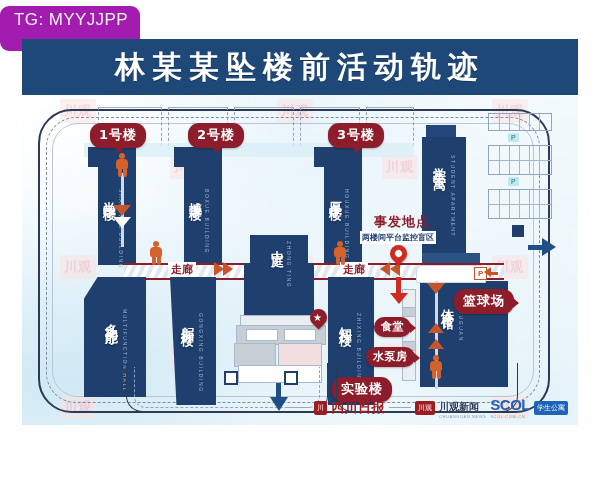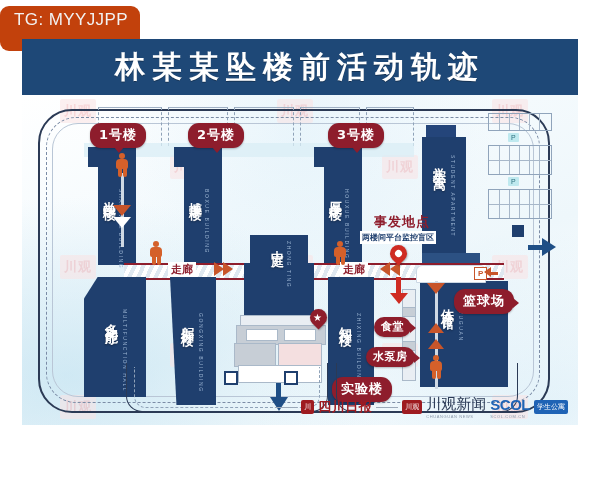--- a/index.html
+++ b/index.html
@@ -1,21 +1,21 @@
 <!DOCTYPE html>
 <html><head>
 <meta charset="utf-8">
 <style>
   html,body{margin:0;padding:0;background:#ffffff;}
   body{width:600px;height:480px;overflow:hidden;font-family:"Liberation Sans","DejaVu Sans",sans-serif;}
 
   #page{position:relative;width:600px;height:480px;background:#ffffff;}
 
   
-  .tg-tag{position:absolute;left:0;top:6px;background:#c2410c;color:#f2f2f2;
+  .tg-tag{position:absolute;left:0;top:6px;background:#a21caf;color:#f2f2f2;
     font-size:17px;line-height:22px;padding:3px 12px 20px 14px;letter-spacing:.4px;
     font-family:"Liberation Sans",sans-serif;border-radius:9px;}
 
   
   .header{position:absolute;left:22px;top:39px;width:556px;height:56px;
     background:#1e4877;display:flex;align-items:center;justify-content:center;
     box-shadow:inset 0 0 0 1px #1e4877;}
   .header .title{color:#ffffff;font-size:30px;letter-spacing:7px;font-weight:bold;
     font-family:"DejaVu Sans","Liberation Sans",sans-serif;text-shadow:0 1px 0 rgba(0,0,0,.3);}
 
@@ -131,21 +131,21 @@
 
   
   .road{position:absolute;border:1.4px solid #2b3a55;border-radius:14px;background:transparent;}
   .roadd{position:absolute;border:1.3px dashed #8fa2b8;border-radius:12px;}
 
   
   .logos{position:absolute;right:10px;bottom:6px;display:flex;align-items:center;gap:4px;}
   .lg-red{background:#9e1b20;color:#fff;font-size:7px;padding:2px 3px;border-radius:2px;
      font-family:"DejaVu Sans",sans-serif;}
   .lg-txt{color:#9e1b20;font-size:13px;font-weight:bold;font-family:Liberation Sans, sans-serif;letter-spacing:.5px;}
-  .lg-dark{color:#2b3a55;font-size:15px;font-weight:normal;font-family:"DejaVu Sans",sans-serif;}
+  .lg-dark{color:#2b3a55;font-size:10px;font-weight:bold;font-family:"DejaVu Sans",sans-serif;}
   .lg-sub{color:#8b99aa;font-size:4px;display:block;letter-spacing:.6px;font-family:"Liberation Sans",sans-serif;}
   .lg-scol{color:#1f63b5;font-size:15px;font-weight:bold;font-family:"Liberation Sans",sans-serif;letter-spacing:-.5px;}
   .lg-scolbox{background:#1f63b5;color:#fff;font-size:7px;padding:2px 3px;border-radius:2px;
      font-family:"DejaVu Sans",sans-serif;}
   .lg-line{width:22px;height:1px;background:#9aa8b8;}
 
   
   .wm-bar{position:absolute;left:358px;top:452px;background:#a8a8a8;color:#f0f0f0;
      font-size:16px;line-height:22px;padding:3px 10px 4px;letter-spacing:.2px;
      font-family:"Liberation Sans",sans-serif;}

